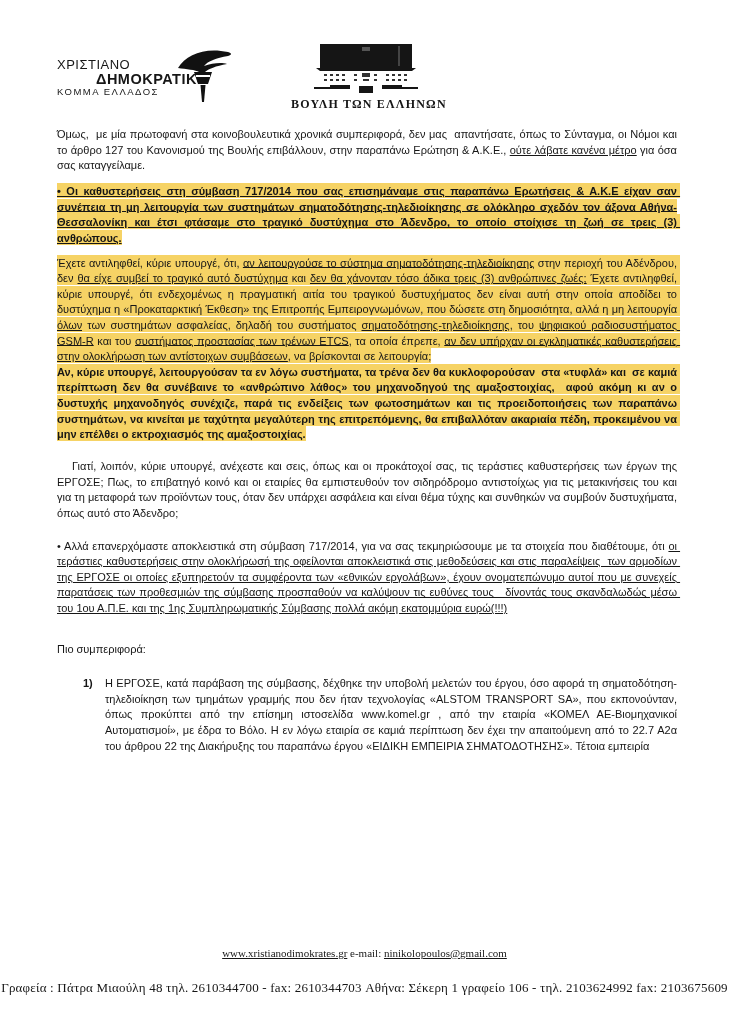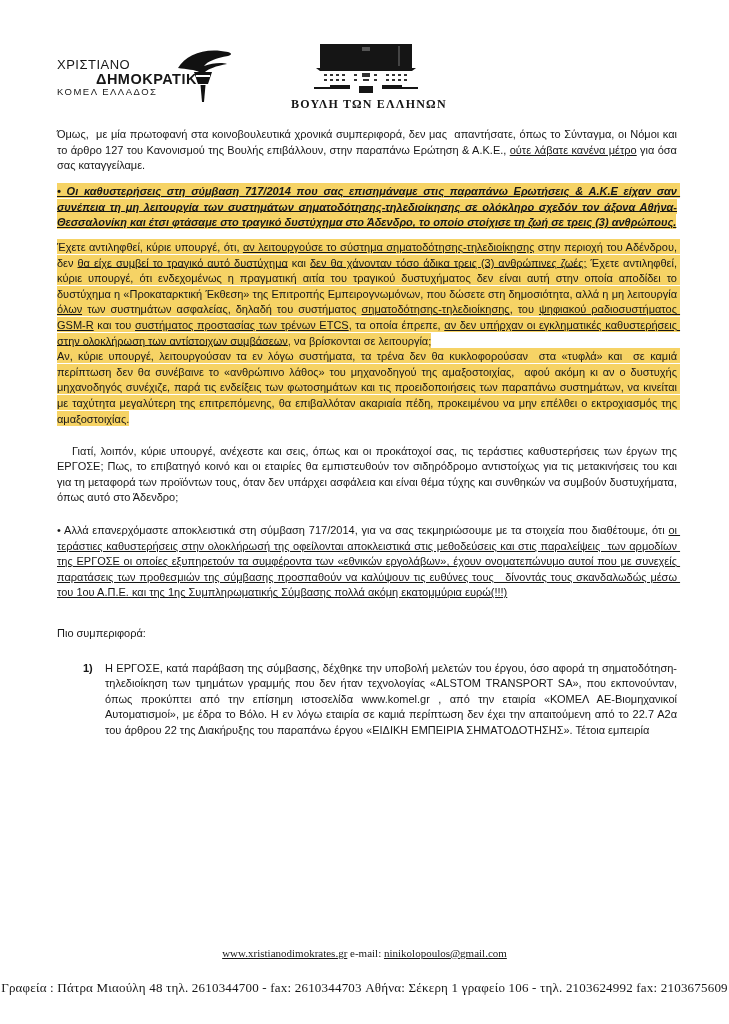--- a/index.html
+++ b/index.html
@@ -26,23 +26,23 @@
     font-family:"Liberation Serif", serif;
     font-weight:bold;font-size:12px;letter-spacing:1.2px;white-space:nowrap;
   }
   
   .doc-body{
     position:absolute;top:127px;left:57px;width:620px;
     font-size:11px;line-height:15.6px;text-align:justify;
   }
   .para{margin:0;}
   .para:nth-child(1){margin-bottom:10px;}
-  .para:nth-child(2){margin-bottom:9px;font-style:italic;}
+  .para:nth-child(2){margin-bottom:9px;}
   .para:nth-child(3){margin-bottom:0;}
-  .para:nth-child(4){margin-bottom:17px;}
+  .para:nth-child(4){margin-bottom:17px;font-weight:bold;}
   .para:nth-child(5){margin-bottom:17px;}
   .para:nth-child(6){margin-bottom:25px;}
   .para:nth-child(7){margin-bottom:19px;}
   .seg{white-space:pre-wrap;}
   .para.hl .seg{background:var(--hl,#F6D365);padding:1.5px 0;box-decoration-break:clone;-webkit-box-decoration-break:clone;}
   .para.bold{font-weight:bold;}
   .para.allu .seg{text-decoration:underline;}
   .seg.u{text-decoration:underline;}
   .para.indent{text-indent:15px;}
   .para.numbered{padding-left:48px;position:relative;text-indent:0;}
@@ -56,21 +56,21 @@
 </style>
 </head>
 <body>
 
 <div class="page">
 
   <div class="header">
     <div class="party">
       <div class="l1">ΧΡΙΣΤΙΑΝΟ</div>
       <div class="l2">ΔΗΜΟΚΡΑΤΙΚΟ</div>
-      <div class="l3">ΚΟΜΕΛ ΕΛΛΑΔΟΣ</div>
+      <div class="l3">ΚΟΜΜΑ ΕΛΛΑΔΟΣ</div>
       <svg class="torch" viewBox="0 0 62 58" aria-hidden="true">
         <path d="M6 22 C14 8 34 1 56 6 C60 7 60 9 56 10 C44 12 36 15 32 20 C40 17 50 16 55 18 C44 20 36 23 33 26 L27 26 C24 24 14 23 6 22 Z" fill="#111"></path>
         <path d="M22 26 L40 26 L36 38 L26 38 Z" fill="#111"></path>
         <rect x="24" y="29" width="14" height="2" fill="#fff"></rect>
         <path d="M28.5 39 L33.5 39 L32 56 L30 56 Z" fill="#111"></path>
       </svg>
     </div>
     <div class="parliament">
       <svg class="emblem" viewBox="0 0 112 50" aria-hidden="true">
         <rect x="10" y="0" width="92" height="24" fill="#151515"></rect>

